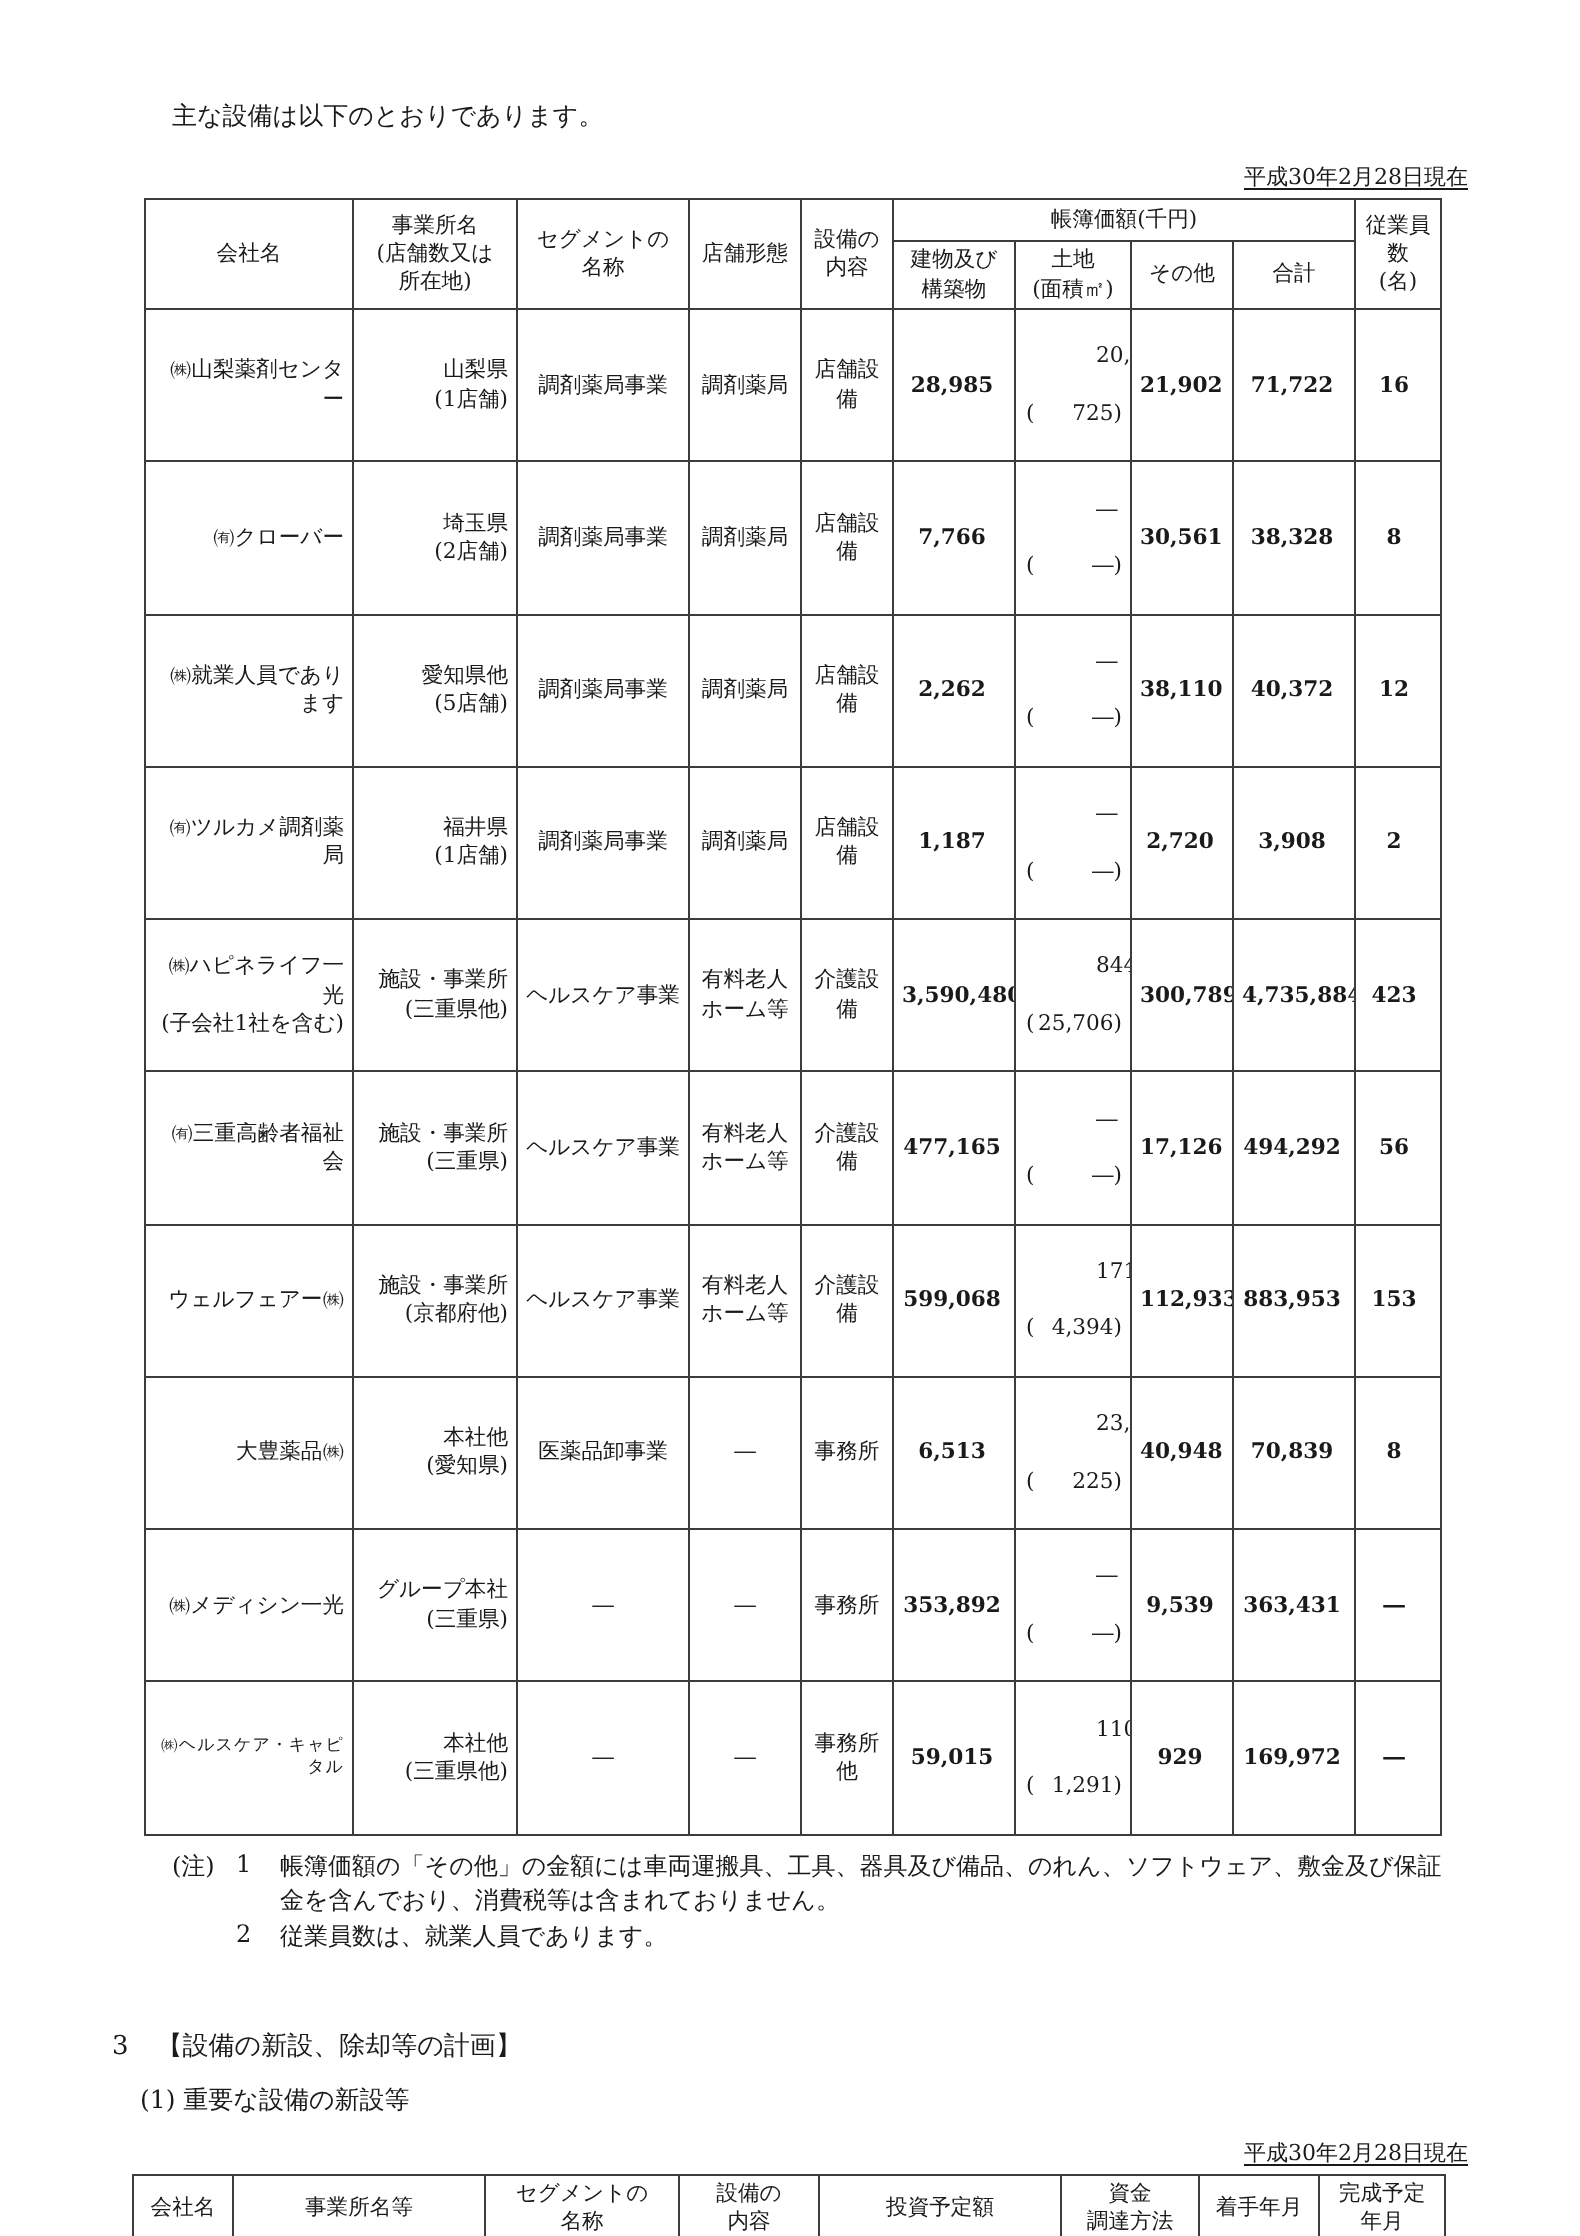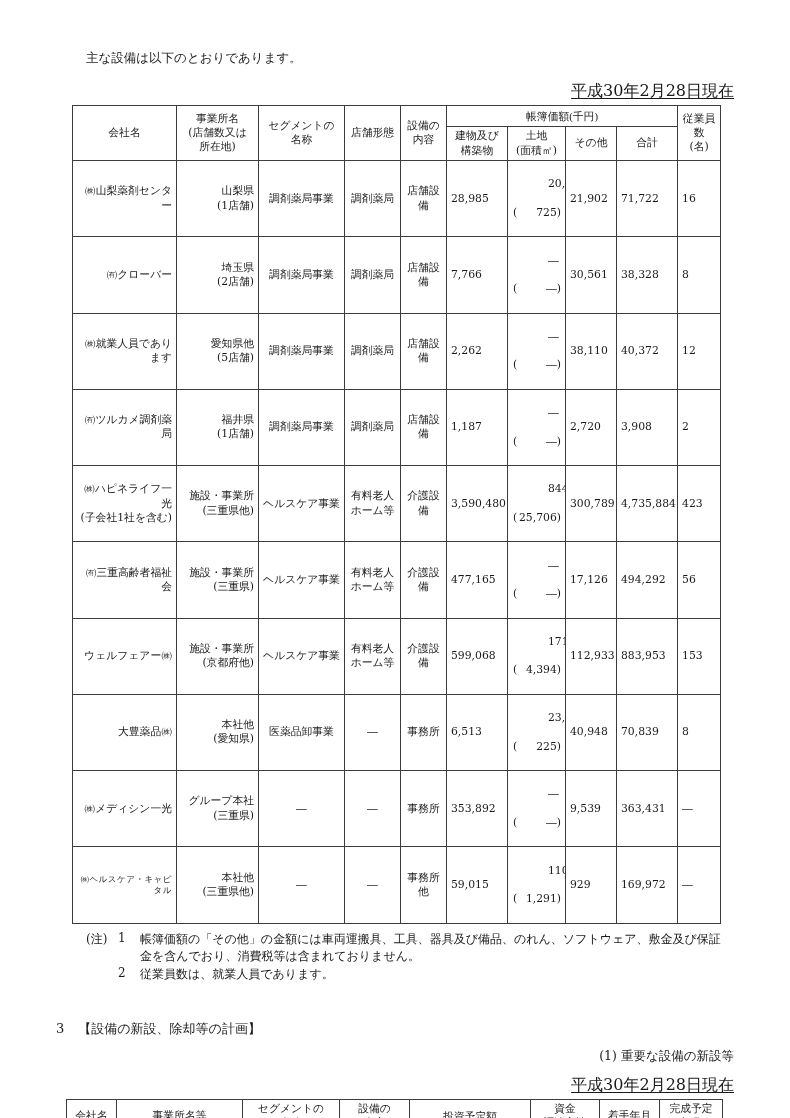--- a/index.html
+++ b/index.html
@@ -10,59 +10,59 @@
     font-family:"DejaVu Serif","Liberation Serif",serif;
     font-size:12px;
     display:flex;flex-direction:column;
     box-sizing:border-box;
     padding:50px 56px 28px 56px;
     overflow:hidden;
   }
   .sec-heading{font-size:12.5px;margin:0 0 6px 0;}
   .lead{margin:0 0 14px 30px;font-size:12.5px;}
   .as-of-line{text-align:right;margin:0 0 3px 0;}
-  .as-of-line span{font-size:16px;text-decoration:underline;text-underline-offset:2px;}
+  .as-of-line span{font-size:11px;text-decoration:underline;text-underline-offset:2px;}
 
   table{border-collapse:collapse;table-layout:fixed;background:#fff;}
   th,td{
     border:1px solid #3c3c3c;
     font-weight:normal;
     font-size:10.8px;
     line-height:1.32;
     padding:2px 4px;
     vertical-align:middle;
     white-space:pre-line;
     box-sizing:border-box;
     overflow:hidden;
   }
   th{text-align:center;}
   .t1{width:648px;margin-left:16px;}
   .t2{width:656px;margin-left:10px;}
   .t1 tbody td{height:29px;}
-  .h-top{height:21px;font-family:Liberation Serif, serif;}
+  .h-top{height:21px;}
   .h-sub{height:34px;}
   .c-left{text-align:right;}
   .c-center{text-align:center;}
-  .c-num{text-align:left;padding-right:6px;}
+  .c-num{text-align:center;padding-right:6px;font-weight:bold;}
   .c-land{padding:2px 3px;}
   .land-v{text-align:left;padding-right:3px;margin-left:37px;}
   .land-a{display:flex;justify-content:space-between;padding:0 1px 0 2px;}
   td.small{font-size:8.5px;letter-spacing:0.5px;}
   .emp{padding-right:8px;}
 
   .notes{margin:7px 0 0 30px;}
   .note-row{display:flex;align-items:flex-start;margin-bottom:1px;}
   .note-label{width:32px;flex:none;}
   .note-num{width:22px;flex:none;}
   .note-text{width:582px;}
 
   .sec3{margin-top:36px;}
   .sec3-heading{font-size:13px;margin:0 0 10px 0;}
   .sec3-heading .sec3-num{margin-right:14px;}
-  .sub-heading{margin:0 0 10px 14px;font-size:12.5px;text-align:right;}
+  .sub-heading{margin:0 0 10px 14px;font-size:12.5px;}
 </style>
 </head>
 <body>
 
 <div>
   <p class="lead">主な設備は以下のとおりであります。</p>
   <p class="as-of-line"><span>平成30年2月28日現在</span></p>
 
   <table class="t1">
     <colgroup>

